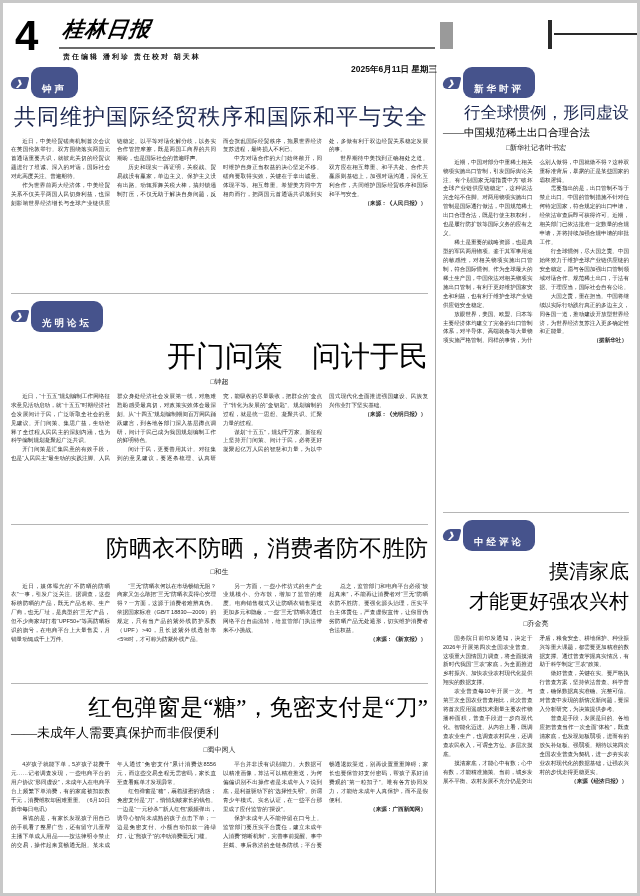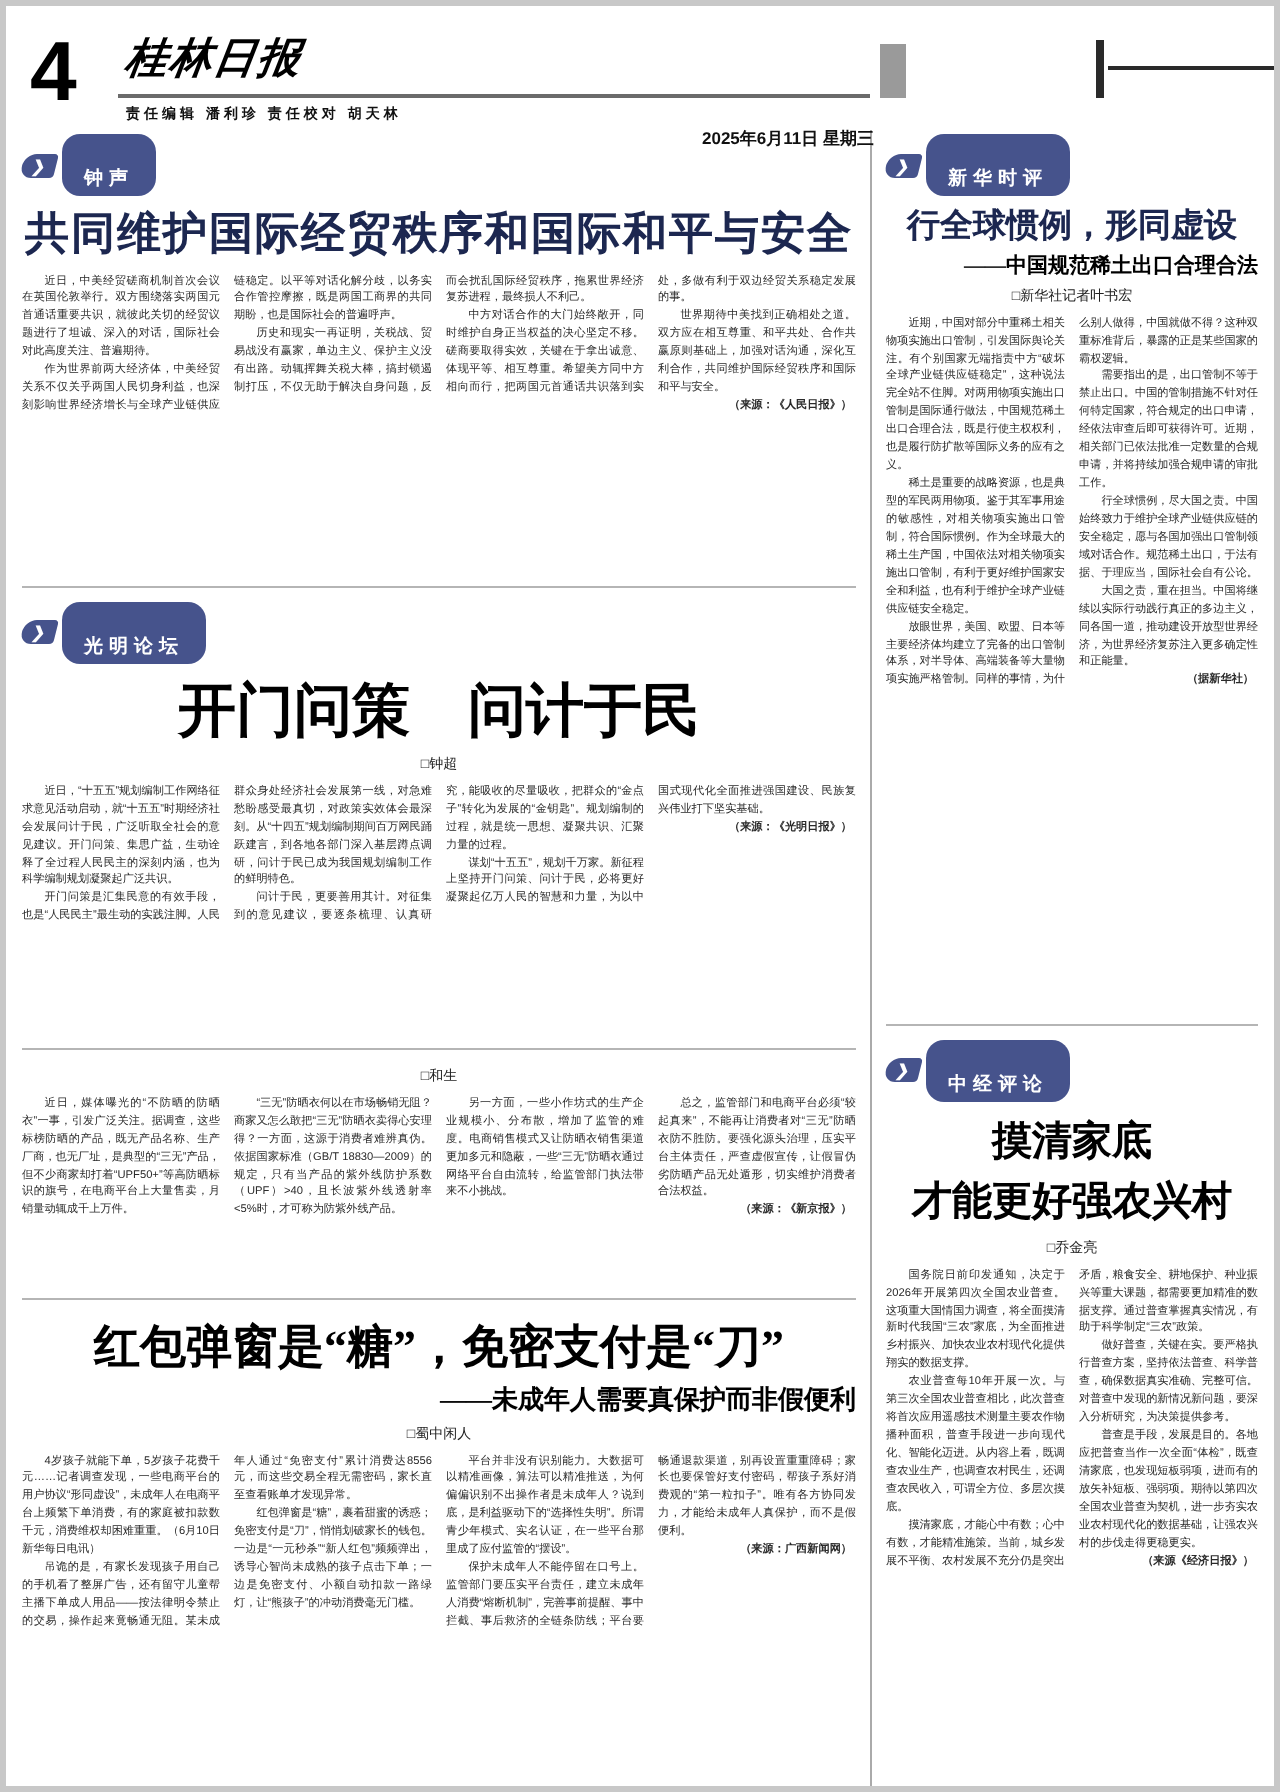--- a/index.html
+++ b/index.html
@@ -24,28 +24,28 @@
   .col-left { width:424px; padding-right:7px; }
   .col-right { width:194px; padding-left:7px; border-left:1px solid #aaa; }
 
   .article + .article { border-top:1px solid #b5b5b5; margin-top:6px; padding-top:5px; }
 
   
   .badge { display:flex; align-items:center; gap:3px; margin:2px 0 5px; }
   .badge .arrow { width:17px; height:12px; background:#46538c; border-radius:6px 2px 2px 6px; transform:skewX(-14deg); color:#fff; font-size:8px; font-weight:bold; display:flex; align-items:center; justify-content:center; }
   .badge .pill { background:#46538c; color:#fff; font-size:9.5px; font-weight:bold; padding:16px 11px 2px; border-radius:9px; letter-spacing:3px; white-space:nowrap; }
 
-  .headline { font-family:"Liberation Serif", serif; font-weight:700; text-align:center; color:#000; line-height:1.25; }
+  .headline { font-family:"Liberation Serif", serif; font-weight:400; text-align:right; color:#000; line-height:1.25; }
   .headline.navy { color:#1c2750; }
   .h-main { font-size:22px; letter-spacing:1px; margin:4px 0 6px; }
   .h-guangming { font-size:29px; margin:6px 0 2px; }
   .h-mid { font-size:23px; margin:5px 0 2px; }
   .h-right { font-size:16.5px; margin:3px 0 2px; }
   .h-right2 { font-size:20px; margin:4px 0 2px; line-height:1.5; }
-  .subtitle { font-family:"Liberation Serif", serif; font-weight:bold; text-align:right; color:#000; }
+  .subtitle { font-family:"Liberation Serif", serif; font-weight:normal; text-align:left; color:#000; }
   .subtitle.big { font-size:13px; margin:1px 0 2px; }
   .subtitle.small { font-size:10.5px; margin:1px 0 2px; }
   .byline { text-align:center; font-size:7px; color:#222; margin:3px 0 5px; }
 
   .body-text { text-align:justify; font-size:5.6px; line-height:1.6; color:#2a2a2a; column-gap:7px; column-rule:none; }
   .body-text p { text-indent:2em; margin:0; }
   .body-text p.source { text-indent:0; text-align:right; font-weight:bold; padding-right:2px; }
   .cols4 { column-count:4; }
   .cols2 { column-count:2; }
   .bt-zhongsheng { height:150px; }
@@ -101,20 +101,21 @@
         <div class="body-text cols4 bt-guangming">
           <p>近日，“十五五”规划编制工作网络征求意见活动启动，就“十五五”时期经济社会发展问计于民，广泛听取全社会的意见建议。开门问策、集思广益，生动诠释了全过程人民民主的深刻内涵，也为科学编制规划凝聚起广泛共识。</p>
             <p>开门问策是汇集民意的有效手段，也是“人民民主”最生动的实践注脚。人民群众身处经济社会发展第一线，对急难愁盼感受最真切，对政策实效体会最深刻。从“十四五”规划编制期间百万网民踊跃建言，到各地各部门深入基层蹲点调研，问计于民已成为我国规划编制工作的鲜明特色。</p>
             <p>问计于民，更要善用其计。对征集到的意见建议，要逐条梳理、认真研究，能吸收的尽量吸收，把群众的“金点子”转化为发展的“金钥匙”。规划编制的过程，就是统一思想、凝聚共识、汇聚力量的过程。</p>
             <p>谋划“十五五”，规划千万家。新征程上坚持开门问策、问计于民，必将更好凝聚起亿万人民的智慧和力量，为以中国式现代化全面推进强国建设、民族复兴伟业打下坚实基础。</p>
             <p class="source">（来源：《光明日报》）</p>
         </div>
       </div>
 
       <div class="article">
+        <div class="headline h-mid">防晒衣不防晒，消费者防不胜防</div>
         <div class="byline">□和生</div>
         <div class="body-text cols4 bt-fangshai">
           <p>近日，媒体曝光的“不防晒的防晒衣”一事，引发广泛关注。据调查，这些标榜防晒的产品，既无产品名称、生产厂商，也无厂址，是典型的“三无”产品，但不少商家却打着“UPF50+”等高防晒标识的旗号，在电商平台上大量售卖，月销量动辄成千上万件。</p>
             <p>“三无”防晒衣何以在市场畅销无阻？商家又怎么敢把“三无”防晒衣卖得心安理得？一方面，这源于消费者难辨真伪。依据国家标准（GB/T 18830—2009）的规定，只有当产品的紫外线防护系数（UPF）&gt;40，且长波紫外线透射率&lt;5%时，才可称为防紫外线产品。</p>
             <p>另一方面，一些小作坊式的生产企业规模小、分布散，增加了监管的难度。电商销售模式又让防晒衣销售渠道更加多元和隐蔽，一些“三无”防晒衣通过网络平台自由流转，给监管部门执法带来不小挑战。</p>
             <p>总之，监管部门和电商平台必须“较起真来”，不能再让消费者对“三无”防晒衣防不胜防。要强化源头治理，压实平台主体责任，严查虚假宣传，让假冒伪劣防晒产品无处遁形，切实维护消费者合法权益。</p>
             <p class="source">（来源：《新京报》）</p>
         </div>
       </div>
 

